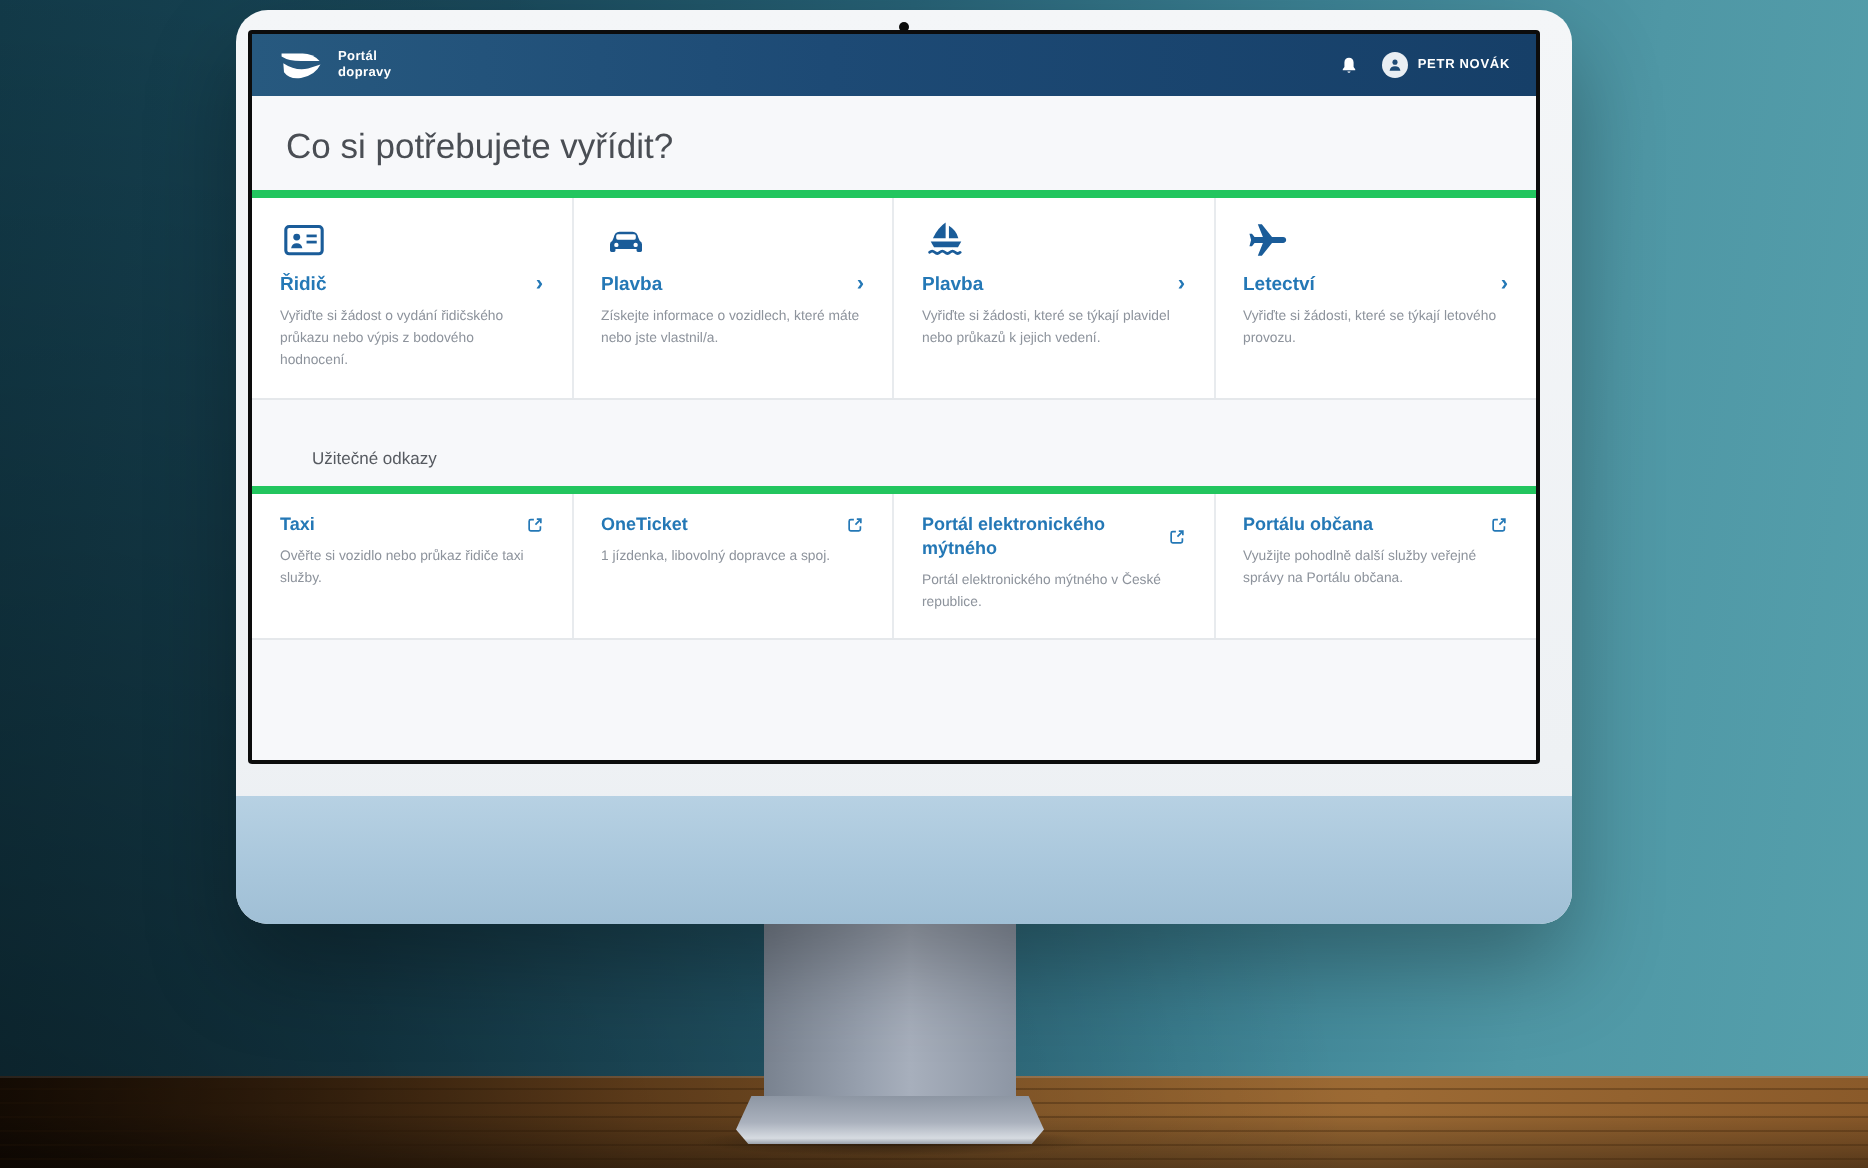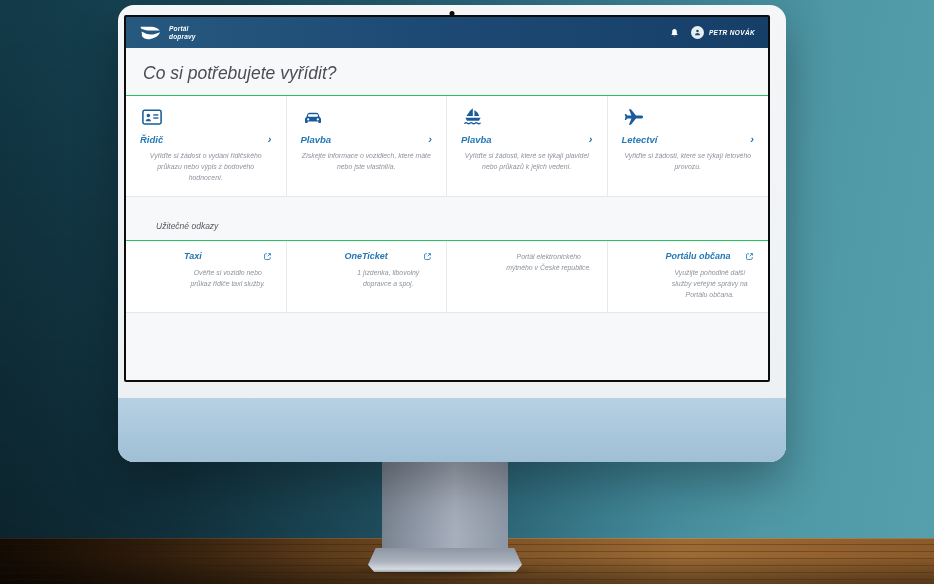--- a/index.html
+++ b/index.html
@@ -28,21 +28,21 @@
     background:linear-gradient(90deg,#79828f 0%,#98a1af 40%,#a7afbc 58%,#8d96a4 100%);
   }
   .stand-foot{
     position:absolute;left:368px;top:548px;width:154px;height:24px;
     clip-path:polygon(5% 0,95% 0,100% 70%,96% 100%,4% 100%,0 70%);
     background:linear-gradient(180deg,#8d96a3 0%,#aab1bd 55%,#d6dbe1 88%,#9aa1ab 100%);
   }
   .imac{
     position:absolute;left:118px;top:5px;width:668px;height:457px;
     background:linear-gradient(180deg,#f4f6f8 0%,#eef1f4 82%,#e9edf1 100%);
-    border-radius:16px;box-shadow:0 22px 45px rgba(0,0,0,.30);font-style:italic;
+    border-radius:16px;box-shadow:0 22px 45px rgba(0,0,0,.30);
   }
   .camera{position:absolute;top:6px;left:50%;transform:translateX(-50%);width:5px;height:5px;border-radius:50%;background:#0b0b0b;}
   .screen{
     position:absolute;left:6px;top:10px;width:646px;height:367px;
     background:#0c0c0c;padding:2px;border-radius:2px;box-sizing:border-box;
   }
   .chin{
     position:absolute;left:0;right:0;bottom:0;height:64px;
     background:linear-gradient(180deg,#b7d1e3 0%,#a8c6db 60%,#a0bfd5 100%);
     border-radius:0 0 16px 16px;
@@ -55,30 +55,30 @@
   .logo svg{width:23px;height:16px;display:block;}
   .logo-text{font-size:6.5px;font-weight:bold;line-height:1.2;letter-spacing:.2px;}
   .header-right{margin-left:auto;display:flex;align-items:center;gap:11px;}
   .bell svg{width:11px;height:12px;display:block;}
   .user{display:flex;align-items:center;gap:5px;}
   .avatar{width:13px;height:13px;border-radius:50%;background:#e9eef3;display:flex;align-items:center;justify-content:center;}
   .avatar svg{width:9px;height:9px;}
   .user-name{font-size:6.5px;font-weight:bold;letter-spacing:.35px;}
   h1.page-heading{font-size:17.5px;font-weight:400;color:#4a4e54;margin:15px 0 11px;padding:0 17px;}
   .cards-row,.links-row{display:grid;grid-template-columns:repeat(4,1fr);background:#fff;
-    border-top:1px solid #22c55e;border-bottom:1px solid #e5e8eb;text-align:center;}
+    border-top:4px solid #22c55e;border-bottom:1px solid #e5e8eb;}
   .service-card{padding:11px 14px 13px;border-right:1px solid #e8ebee;box-sizing:border-box;cursor:pointer;}
   .service-card:last-child,.link-card:last-child{border-right:none;}
   .card-icon svg{width:24px;height:20px;display:block;}
   .card-title-row{display:flex;align-items:center;justify-content:space-between;margin:7px 0 5px;}
   .card-title{color:#2478b6;font-size:9.5px;font-weight:bold;}
   .chev{color:#2478b6;font-size:11px;font-weight:bold;line-height:1;}
   .card-desc,.link-desc{font-size:6.9px;color:#8d939c;line-height:1.6;}
   .section-label{font-size:8.5px;color:#565a60;margin:24px 0 9px;padding:0 30px;}
-  .link-card{padding:10px 14px 12px;border-right:1px solid #e8ebee;min-height:56px;box-sizing:border-box;cursor:pointer;position:relative;margin-left:44px;}
+  .link-card{padding:10px 14px 12px;border-right:1px solid #e8ebee;min-height:56px;box-sizing:border-box;cursor:pointer;position:relative;}
   .link-title-row{display:flex;justify-content:space-between;align-items:flex-start;margin-bottom:4px;gap:6px;}
   .link-title{color:#2478b6;font-size:9px;font-weight:bold;line-height:1.3;}
   .ext svg{width:9px;height:9px;display:block;margin-top:1px;}
 </style>
 </head>
 <body>
 
 <div class="desk"></div>
 <div class="vignette"></div>
 <div class="stand-shadow"></div>
@@ -212,20 +212,29 @@
               <svg viewBox="0 0 16 16" fill="none" stroke="#2478b6" stroke-width="1.5">
                 <path d="M7 3.2 H4.2 Q2.8 3.2 2.8 4.6 V11.8 Q2.8 13.2 4.2 13.2 H11.4 Q12.8 13.2 12.8 11.8 V9"></path>
                 <path d="M8.4 7.6 L13.2 2.8 M9.6 2.8 H13.2 V6.4"></path>
               </svg>
             </span>
           </div>
           <div class="link-desc">1 jízdenka, libovolný dopravce a spoj.</div>
         </div>
 
         <div class="link-card">
+          <div class="link-title-row">
+            <span class="link-title" style="max-width:72%;">Portál elektronického mýtného</span>
+            <span class="ext" style="margin-top:6px;">
+              <svg viewBox="0 0 16 16" fill="none" stroke="#2478b6" stroke-width="1.5">
+                <path d="M7 3.2 H4.2 Q2.8 3.2 2.8 4.6 V11.8 Q2.8 13.2 4.2 13.2 H11.4 Q12.8 13.2 12.8 11.8 V9"></path>
+                <path d="M8.4 7.6 L13.2 2.8 M9.6 2.8 H13.2 V6.4"></path>
+              </svg>
+            </span>
+          </div>
           <div class="link-desc">Portál elektronického mýtného v České republice.</div>
         </div>
 
         <div class="link-card">
           <div class="link-title-row">
             <span class="link-title">Portálu občana</span>
             <span class="ext">
               <svg viewBox="0 0 16 16" fill="none" stroke="#2478b6" stroke-width="1.5">
                 <path d="M7 3.2 H4.2 Q2.8 3.2 2.8 4.6 V11.8 Q2.8 13.2 4.2 13.2 H11.4 Q12.8 13.2 12.8 11.8 V9"></path>
                 <path d="M8.4 7.6 L13.2 2.8 M9.6 2.8 H13.2 V6.4"></path>

